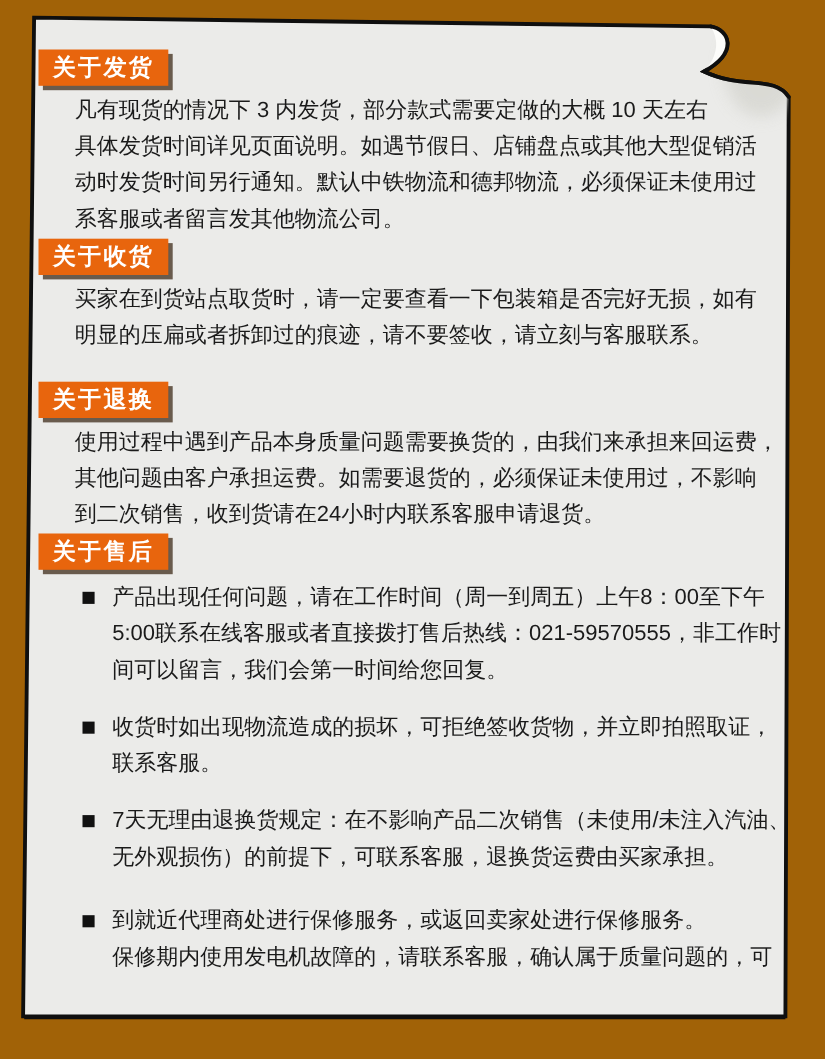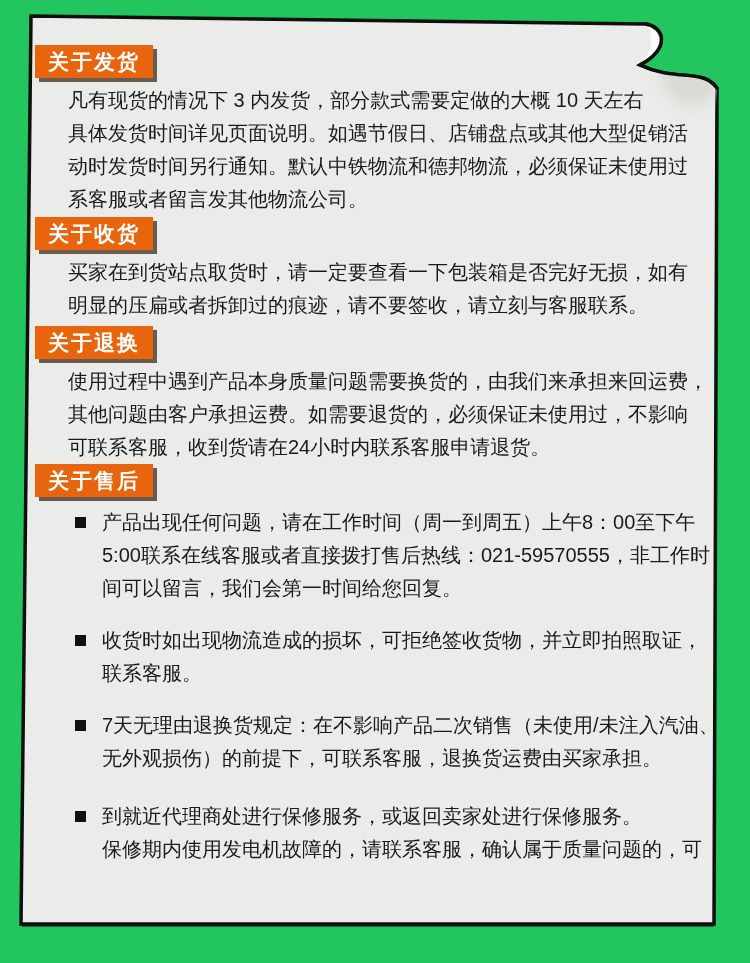--- a/index.html
+++ b/index.html
@@ -2,21 +2,21 @@
 <html lang="zh"><head>
 <meta charset="utf-8">
 <style>
   html, body { margin: 0; padding: 0; background: #ffffff; }
   body { font-family: "Liberation Sans", "DejaVu Sans", sans-serif; }
   #stage {
     position: relative;
     width: 750px;
     height: 963px;
     overflow: hidden;
-    background: #22c55e;
+    background: #a16207;
     color: #1a1a1a;
   }
   #paper-svg {
     position: absolute;
     left: 0; top: 0;
     width: 750px; height: 963px;
     z-index: 0;
   }
   #content {
     position: absolute;
@@ -39,21 +39,21 @@
     white-space: nowrap;
   }
   .para {
     margin: 6px 0 0 33px;
     font-size: 20px;
     line-height: 33px;
     color: #1a1a1a;
   }
   .line { white-space: nowrap; }
   .mt2 { margin-top: 1px; }
-  .mt3 { margin-top: 4px; }
+  .mt3 { margin-top: 25px; }
   .mt4 { }
   .bullets {
     margin: 9px 0 0 40px;
     font-size: 20px;
     line-height: 33px;
   }
   .bullet {
     display: flex;
     align-items: flex-start;
   }
@@ -112,21 +112,21 @@
     <div class="para">
       <div class="line">买家在到货站点取货时，请一定要查看一下包装箱是否完好无损，如有</div>
       <div class="line">明显的压扁或者拆卸过的痕迹，请不要签收，请立刻与客服联系。</div>
     </div>
 
     
     <div class="section-title mt3">关于退换</div>
     <div class="para">
       <div class="line">使用过程中遇到产品本身质量问题需要换货的，由我们来承担来回运费，</div>
       <div class="line">其他问题由客户承担运费。如需要退货的，必须保证未使用过，不影响</div>
-      <div class="line">可联系客服，收到货请在24小时内联系客服申请退货。</div>
+      <div class="line">到二次销售，收到货请在24小时内联系客服申请退货。</div>
     </div>
 
     
     <div class="section-title mt4">关于售后</div>
     <div class="bullets">
 
       <div class="bullet">
         <span class="bullet-sq"></span>
         <div class="bullet-text">
           <div class="line">产品出现任何问题，请在工作时间（周一到周五）上午8：00至下午</div>

